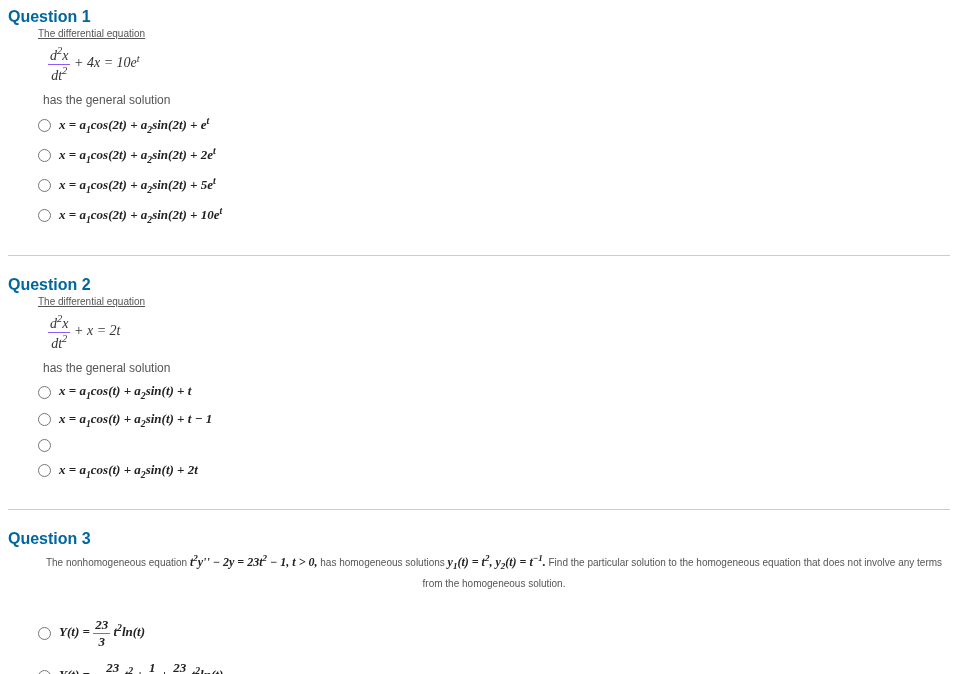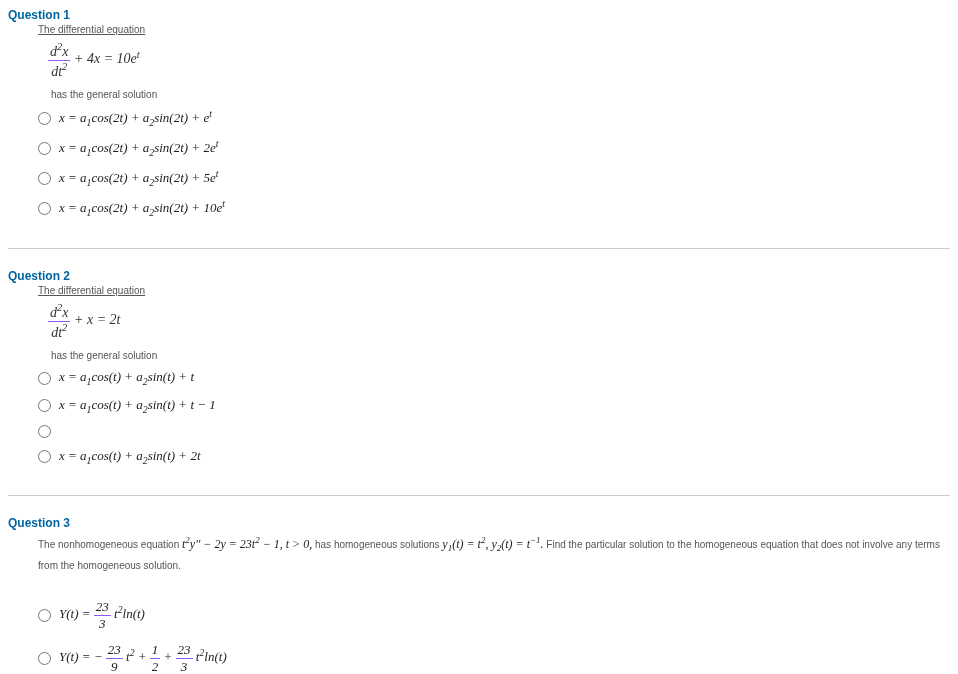--- a/index.html
+++ b/index.html
@@ -14,21 +14,21 @@
     margin-bottom: 20px;
     padding-bottom: 20px;
     border-bottom: 1px solid #ccc;
   }
   .question:last-child {
     border-bottom: none;
   }
   .qtitle {
     color: #0066a0;
     font-weight: bold;
-    font-size: 12px;
+    font-size: 16px;
     margin-bottom: 2px;
   }
   .qbody {
     margin-left: 30px;
   }
   .stem {
     font-size: 10px;
     color: #555;
     margin-bottom: 4px;
     text-decoration: underline;
@@ -48,54 +48,56 @@
   .frac .num {
     display: block;
     border-bottom: 1px solid #8b5cf6;
     padding: 0 2px;
   }
   .frac .den {
     display: block;
     padding: 0 2px;
   }
   .subtext {
-    font-size: 10px;
+    font-size: 12px;
     color: #555;
-    margin: 8px 0 8px 13px;
+    margin: 8px 0 8px 5px;
   }
   .options {
     margin-left: 0;
   }
   .option {
     display: flex;
     align-items: center;
     gap: 8px;
     margin-bottom: 10px;
   }
   .option input[type=radio] {
     margin: 0;
   }
   .math {
     font-family: "Times New Roman", serif;
     font-style: italic;
     font-size: 13px;
     color: #222;
+    font-weight: bold;
   }
   .sub {
     font-size: 0.75em;
     vertical-align: sub;
   }
   .sup {
     font-size: 0.75em;
     vertical-align: super;
   }
   .inline-stem {
     font-size: 10px;
     color: #555;
     line-height: 1.8;
+    text-align: center;
   }
   .inline-stem .math {
     font-size: 12px;
   }
 </style>
 </head>
 <body>
 
 <div class="question">
   <div class="qtitle">Question 1</div>

